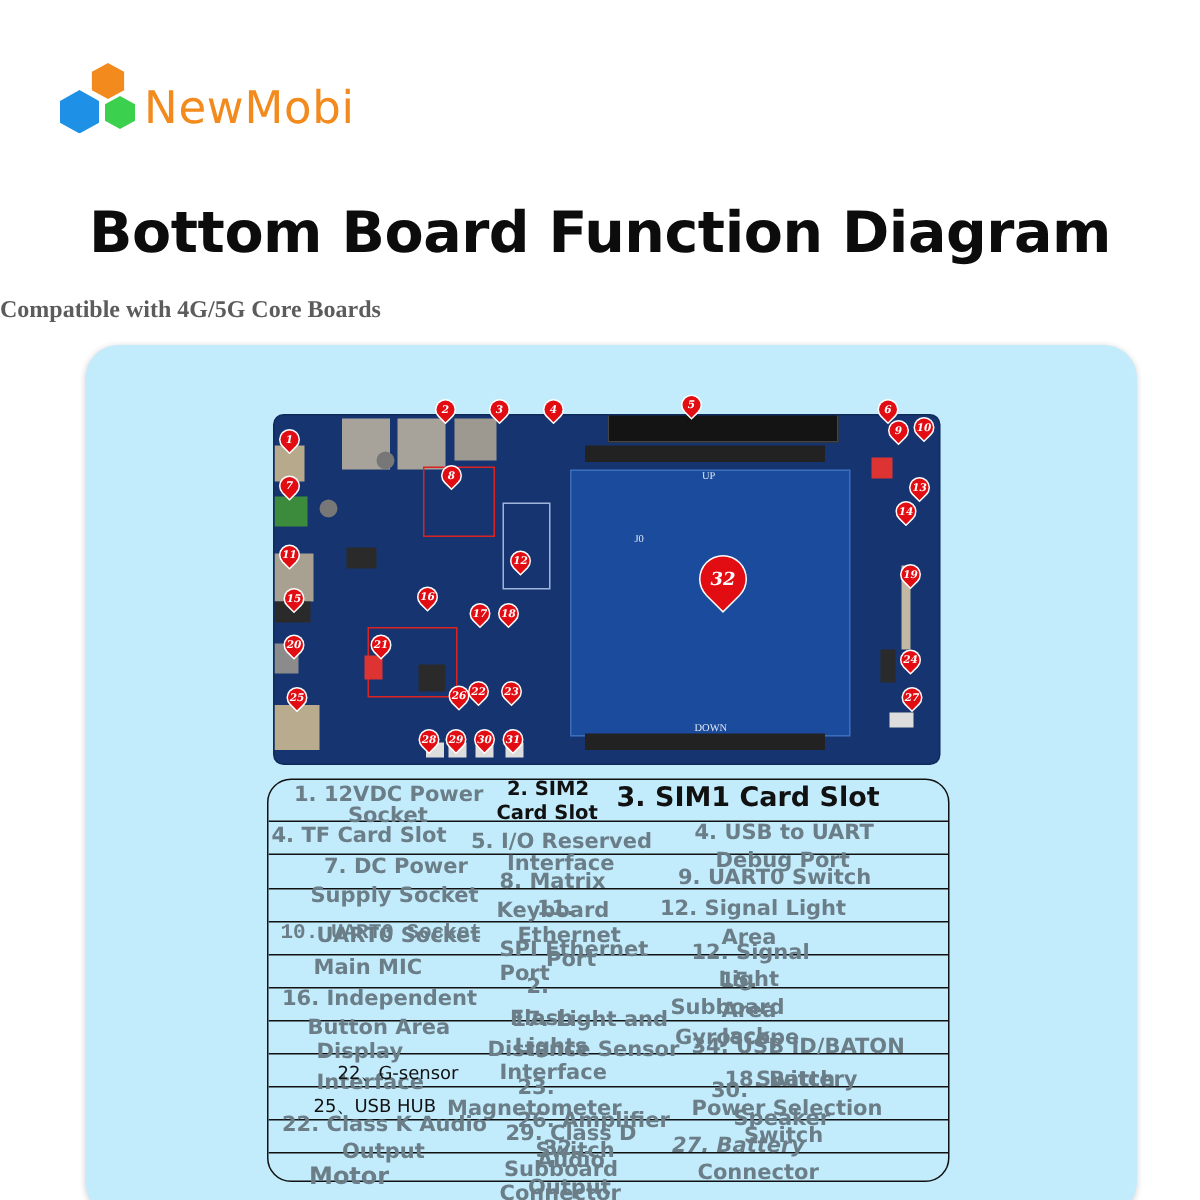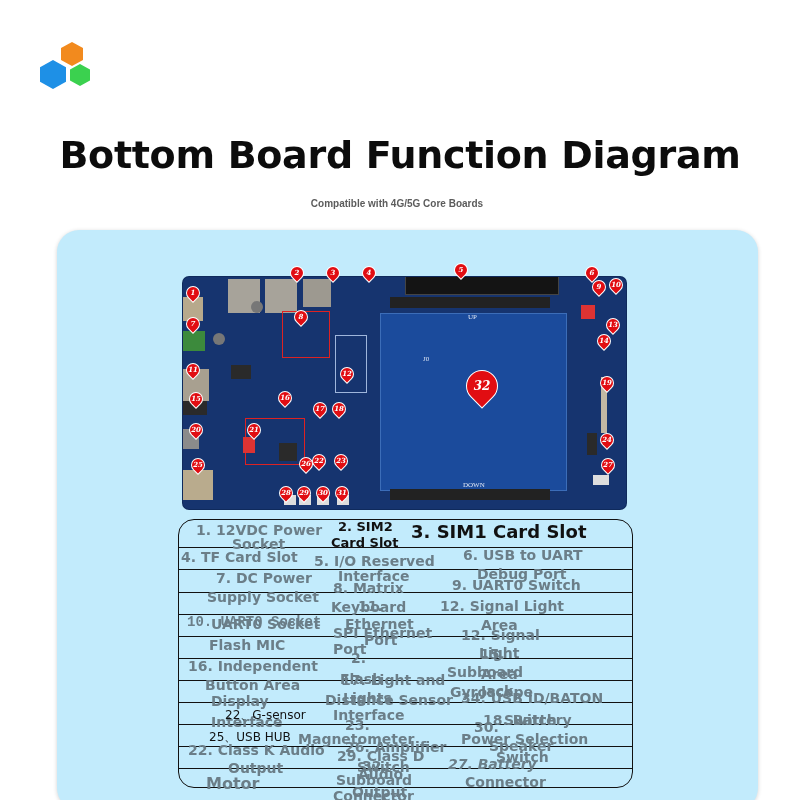--- a/index.html
+++ b/index.html
@@ -1,21 +1,21 @@
 <!DOCTYPE html>
 <html><head>
 <meta charset="utf-8">
 <style>
   html,body{margin:0;padding:0;}
   body{width:800px;height:800px;background:#ffffff;position:relative;overflow:hidden;font-family:"DejaVu Sans","Liberation Sans",sans-serif;}
   .logo{position:absolute;left:40px;top:42px;height:50px;width:240px;}
   .hex{position:absolute;width:22px;height:24px;clip-path:polygon(50% 0,100% 25%,100% 75%,50% 100%,0 75%,0 25%);}
   .logo-text{position:absolute;left:56px;top:13px;font-size:30px;font-weight:normal;color:#f28a1e;letter-spacing:0.5px;font-family:"DejaVu Sans",sans-serif;}
   .title{position:absolute;left:0;width:800px;top:133px;text-align:center;font-size:38px;font-weight:bold;color:#0c0c0c;font-family:"DejaVu Sans",sans-serif;letter-spacing:-0.3px;}
-  .subtitle{position:absolute;left:0;width:794px;top:198px;text-align:center;font-size:10px;font-weight:bold;color:#5c5c5c;font-family:Liberation Sans, sans-serif;}
+  .subtitle{position:absolute;left:0;width:794px;top:198px;font-size:16px;font-weight:bold;color:#5c5c5c;font-family:Liberation Serif, serif;}
   .panel{position:absolute;left:57px;top:230px;width:701px;height:580px;background:#c2ebfc;border-radius:22px;box-shadow:0 1px 4px rgba(0,0,0,0.18);}
   .board{position:absolute;left:183px;top:277px;width:443px;height:232px;background:#16346f;border-radius:6px;overflow:hidden;box-shadow:0 0 0 1px #0f2a5c;}
   .board .inner-area{position:absolute;left:197px;top:36px;width:185px;height:176px;background:#1b4b9c;border:1px solid #3c6db8;}
   .board .header-top{position:absolute;left:222px;top:-2px;width:152px;height:18px;background:#141414;border:1px solid #444;}
   .board .header-up{position:absolute;left:207px;top:20px;width:160px;height:11px;background:#222;}
   .board .header-down{position:absolute;left:207px;top:212px;width:160px;height:11px;background:#222;}
   .board .comp{position:absolute;background:#2a2a2a;}
   .board .silver{position:absolute;background:#b7a98c;}
   .board .label-up,.board .label-down{position:absolute;color:#dfe7f5;font-size:7px;font-family:Liberation Serif, serif;}
   .board .redbox{position:absolute;border:1px solid #d22;}
@@ -30,20 +30,21 @@
   .cell.dark{color:#111;}
   .cell.small{font-weight:normal;font-size:12px;color:#111;}
 </style>
 </head>
 <body>
 
 <div class="logo">
   <div class="hex" style="left:21px;top:0;background:#f28a1e;"></div>
   <div class="hex" style="left:0;top:18px;width:26px;height:29px;background:#1e90e6;"></div>
   <div class="hex" style="left:30px;top:22px;width:20px;height:22px;background:#3bd14f;"></div>
+  <div class="logo-text">NewMobi</div>
 </div>
 
 <div class="title">Bottom Board Function Diagram</div>
 <div class="subtitle">Compatible with 4G/5G Core Boards</div>
 
 <div class="panel"></div>
 
 <div class="board">
   <div class="header-top"></div>
   <div class="header-up"></div>
@@ -192,21 +193,21 @@
 </div>
 
 <div class="cell" style="left:196px;top:522px;">1. 12VDC Power</div>
 <div class="cell" style="left:232px;top:536px;">Socket</div>
 <div class="cell dark" style="left:338px;top:519px;font-size:13px;">2. SIM2</div>
 <div class="cell dark" style="left:331px;top:535px;font-size:13px;">Card Slot</div>
 <div class="cell dark" style="left:411px;top:522px;font-size:18px;line-height:20px;">3. SIM1 Card Slot</div>
 <div class="cell" style="left:181px;top:549px;">4. TF Card Slot</div>
 <div class="cell" style="left:314px;top:553px;">5. I/O Reserved</div>
 <div class="cell" style="left:338px;top:568px;">Interface</div>
-<div class="cell" style="left:463px;top:547px;">6. USB to UART</div>
+<div class="cell" style="left:463px;top:547px;">4. USB to UART</div>
 <div class="cell" style="left:477px;top:566px;">Debug Port</div>
 <div class="cell" style="left:216px;top:570px;">7. DC Power</div>
 <div class="cell" style="left:207px;top:589px;">Supply Socket</div>
 <div class="cell" style="left:333px;top:580px;">8. Matrix</div>
 <div class="cell" style="left:331px;top:599px;">Keyboard</div>
 <div class="cell" style="left:452px;top:577px;">9. UART0 Switch</div>
 <div class="cell" style="left:187px;top:614px;font-family:Liberation Mono, monospace;">10. UART0 Socket</div>
 <div class="cell" style="left:358px;top:598px;">11.</div>
 <div class="cell" style="left:345px;top:616px;">Ethernet</div>
 <div class="cell" style="left:364px;top:632px;">Port</div>
@@ -214,21 +215,21 @@
 <div class="cell" style="left:481px;top:617px;">Area</div>
 <div class="cell" style="left:211px;top:616px;">UART0 Socket</div>
 <div class="cell" style="left:333px;top:625px;">SPI Ethernet</div>
 <div class="cell" style="left:333px;top:641px;">Port</div>
 <div class="cell" style="left:461px;top:627px;">12. Signal</div>
 <div class="cell" style="left:479px;top:645px;">Light</div>
 <div class="cell" style="left:480px;top:646px;">15.</div>
 <div class="cell" style="left:447px;top:664px;">Subboard</div>
 <div class="cell" style="left:481px;top:683px;">Jack</div>
 <div class="cell" style="left:481px;top:666px;">Area</div>
-<div class="cell" style="left:209px;top:637px;">Flash MIC</div>
+<div class="cell" style="left:209px;top:637px;">Main MIC</div>
 <div class="cell" style="left:351px;top:650px;">2.</div>
 <div class="cell" style="left:340px;top:671px;">Flash</div>
 <div class="cell" style="left:188px;top:658px;">16. Independent</div>
 <div class="cell" style="left:205px;top:677px;">Button Area</div>
 <div class="cell" style="left:341px;top:672px;">17. Light and</div>
 <div class="cell" style="left:325px;top:692px;">Distance Sensor</div>
 <div class="cell" style="left:343px;top:690px;">Lights</div>
 <div class="cell" style="left:450px;top:684px;">Gyroscope</div>
 <div class="cell" style="left:461px;top:690px;">34. USB ID/BATON</div>
 <div class="cell" style="left:504px;top:712px;">Switch</div>

